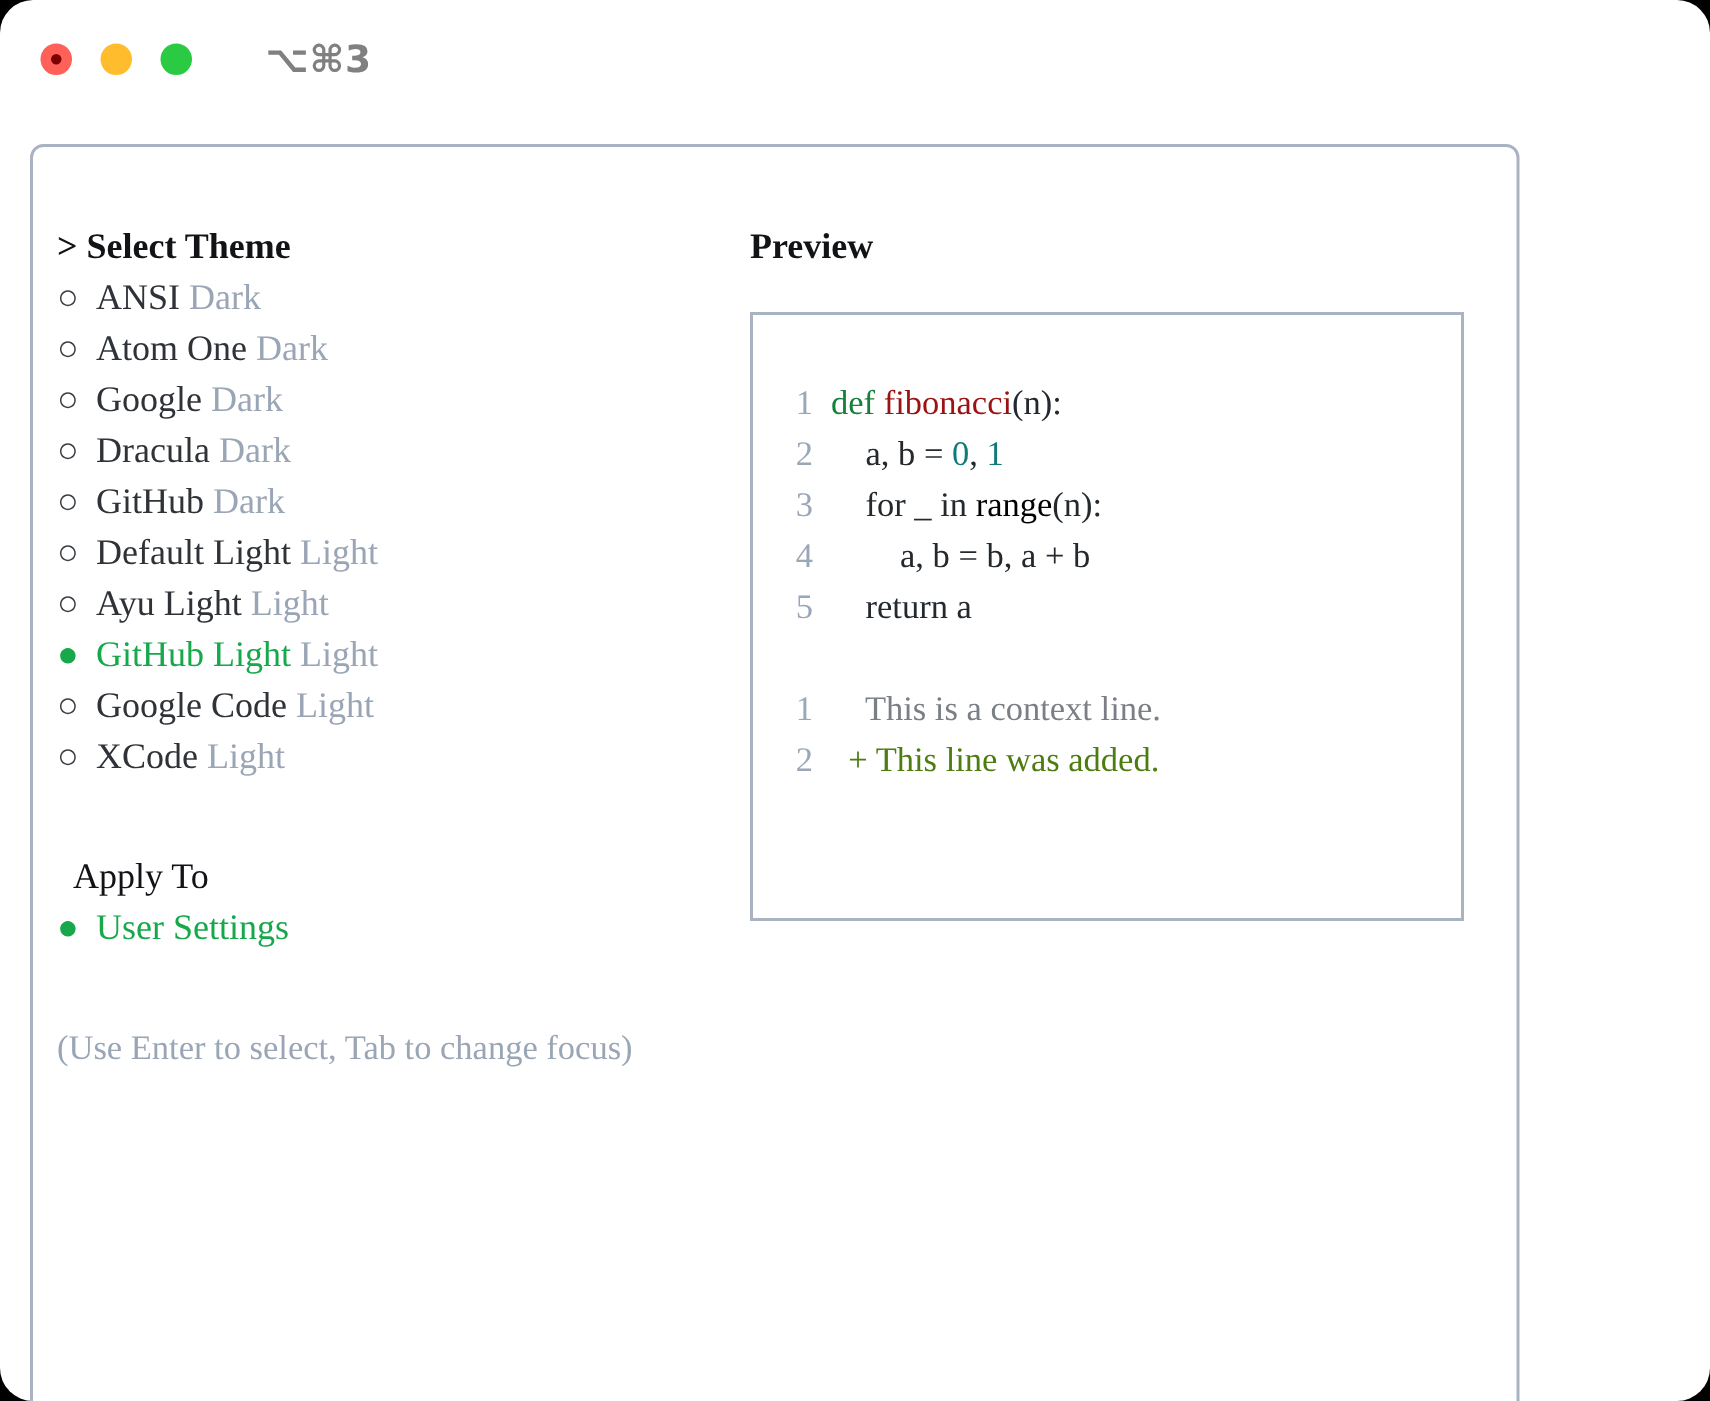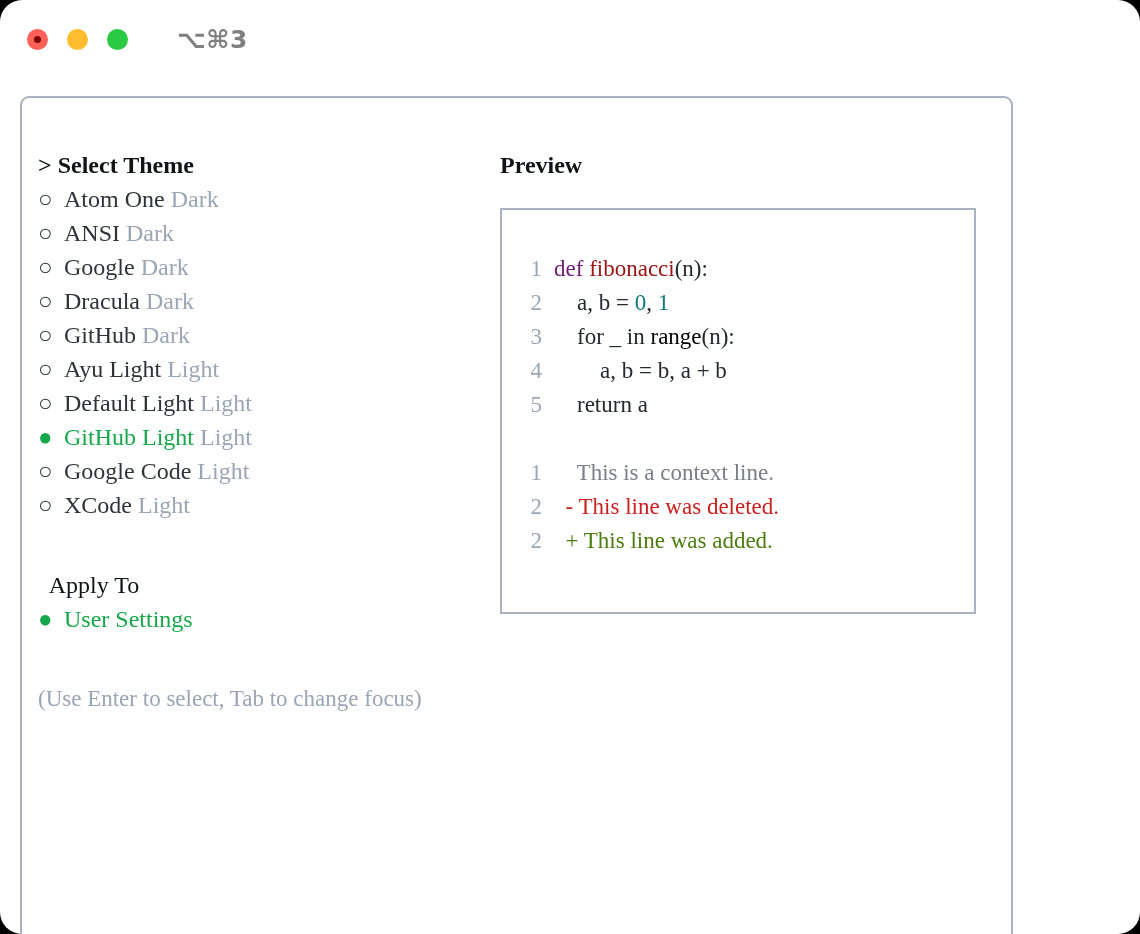--- a/index.html
+++ b/index.html
@@ -154,21 +154,21 @@
     line-height: 34px;
     white-space: pre;
   }
   .ln {
     display: inline-block;
     width: 26px;
     text-align: right;
     color: #9aa7b8;
     margin-right: 12px;
   }
-  .tok-def    { color: #701a75; }
+  .tok-def    { color: #15803d; }
   .tok-fn     { color: #9b1212; }
   .tok-num    { color: #0e7a7a; }
   .tok-call   { color: #000000; }
   .tok-plain  { color: #24292e; }
   .blank-line { height: 34px; }
 
   .diff-ctx { color: #7a7f85; }
   .diff-del { color: #cc1f1f; }
   .diff-add { color: #4d7c0f; }
 </style>
@@ -186,27 +186,27 @@
     <div class="shortcut">⌥⌘3</div>
   </div>
 
   <div class="panel">
 
     <div class="col-left">
 
       <div class="section-head bold">&gt; Select Theme</div>
 
       <div id="theme-list">
+          <div class="row"><span class="bullet">○</span><span class="name">ANSI </span><span class="tag">Dark</span></div>
           <div class="row"><span class="bullet">○</span><span class="name">Atom One </span><span class="tag">Dark</span></div>
-          <div class="row"><span class="bullet">○</span><span class="name">ANSI </span><span class="tag">Dark</span></div>
           <div class="row"><span class="bullet">○</span><span class="name">Google </span><span class="tag">Dark</span></div>
           <div class="row"><span class="bullet">○</span><span class="name">Dracula </span><span class="tag">Dark</span></div>
           <div class="row"><span class="bullet">○</span><span class="name">GitHub </span><span class="tag">Dark</span></div>
+          <div class="row"><span class="bullet">○</span><span class="name">Default Light </span><span class="tag">Light</span></div>
           <div class="row"><span class="bullet">○</span><span class="name">Ayu Light </span><span class="tag">Light</span></div>
-          <div class="row"><span class="bullet">○</span><span class="name">Default Light </span><span class="tag">Light</span></div>
           <div class="row selected"><span class="bullet">●</span><span class="name">GitHub Light </span><span class="tag">Light</span></div>
           <div class="row"><span class="bullet">○</span><span class="name">Google Code </span><span class="tag">Light</span></div>
           <div class="row"><span class="bullet">○</span><span class="name">XCode </span><span class="tag">Light</span></div>
         </div>
 
       <div class="spacer-md"></div>
 
       <div class="section-head">  Apply To</div>
 
       <div id="apply-list">
@@ -225,20 +225,19 @@
         <div id="code-block">
             <div class="code-line"><span class="ln">1</span><span class="tok-def">def </span><span class="tok-fn">fibonacci</span><span class="tok-plain">(n):</span></div>
             <div class="code-line"><span class="ln">2</span><span class="tok-plain">    a, b = </span><span class="tok-num">0</span><span class="tok-plain">, </span><span class="tok-num">1</span></div>
             <div class="code-line"><span class="ln">3</span><span class="tok-plain">    for _ in </span><span class="tok-call">range</span><span class="tok-plain">(n):</span></div>
             <div class="code-line"><span class="ln">4</span><span class="tok-plain">        a, b = b, a + b</span></div>
             <div class="code-line"><span class="ln">5</span><span class="tok-plain">    return a</span></div>
           </div>
         <div class="blank-line"></div>
         <div id="diff-block">
             <div class="code-line"><span class="ln">1</span><span class="diff-ctx">    This is a context line.</span></div>
-            <div class="code-line"><span class="ln">2</span><span class="diff-del">  - This line was deleted.</span></div>
             <div class="code-line"><span class="ln">2</span><span class="diff-add">  + This line was added.</span></div>
           </div>
       </div>
     </div>
 
   </div>
 </div>
 
 </body></html>

